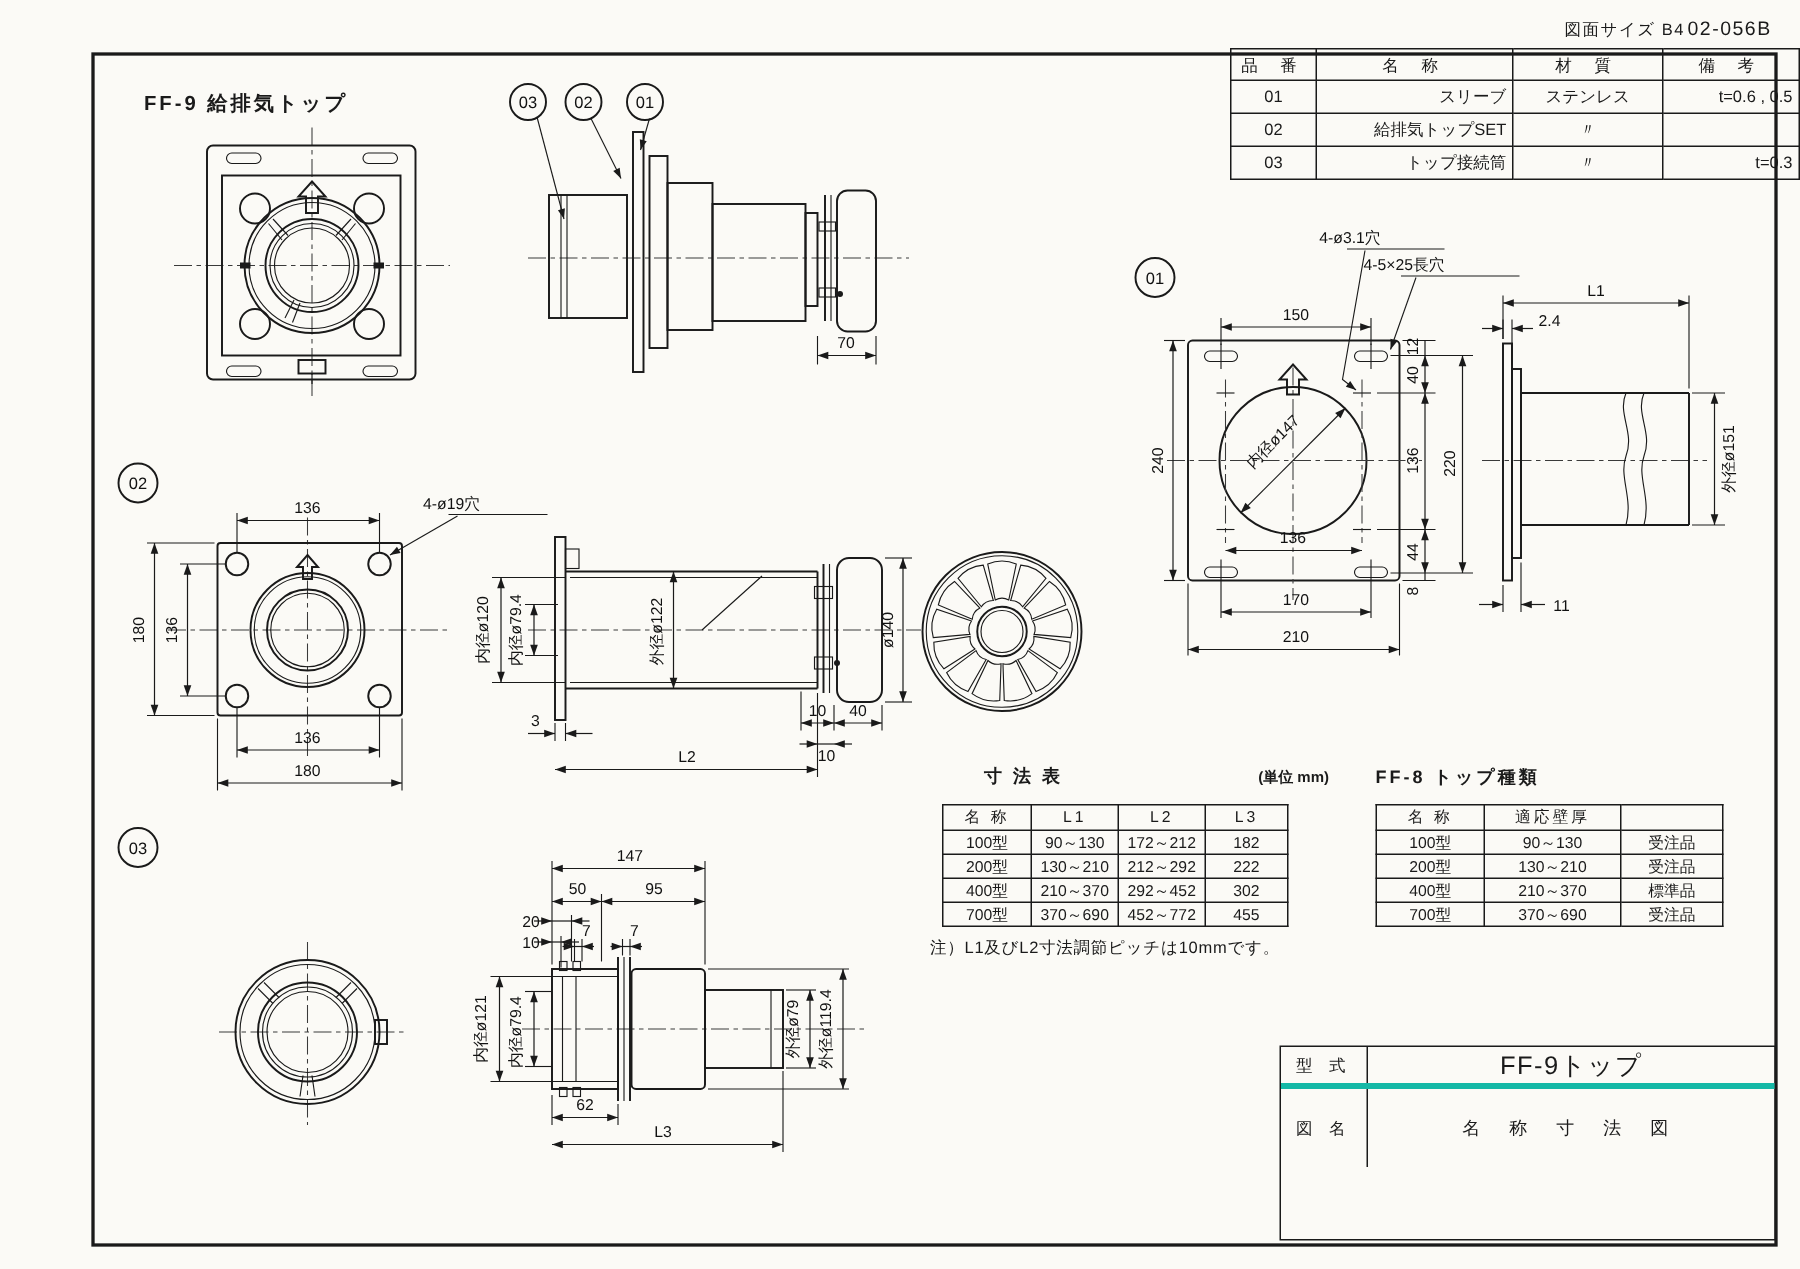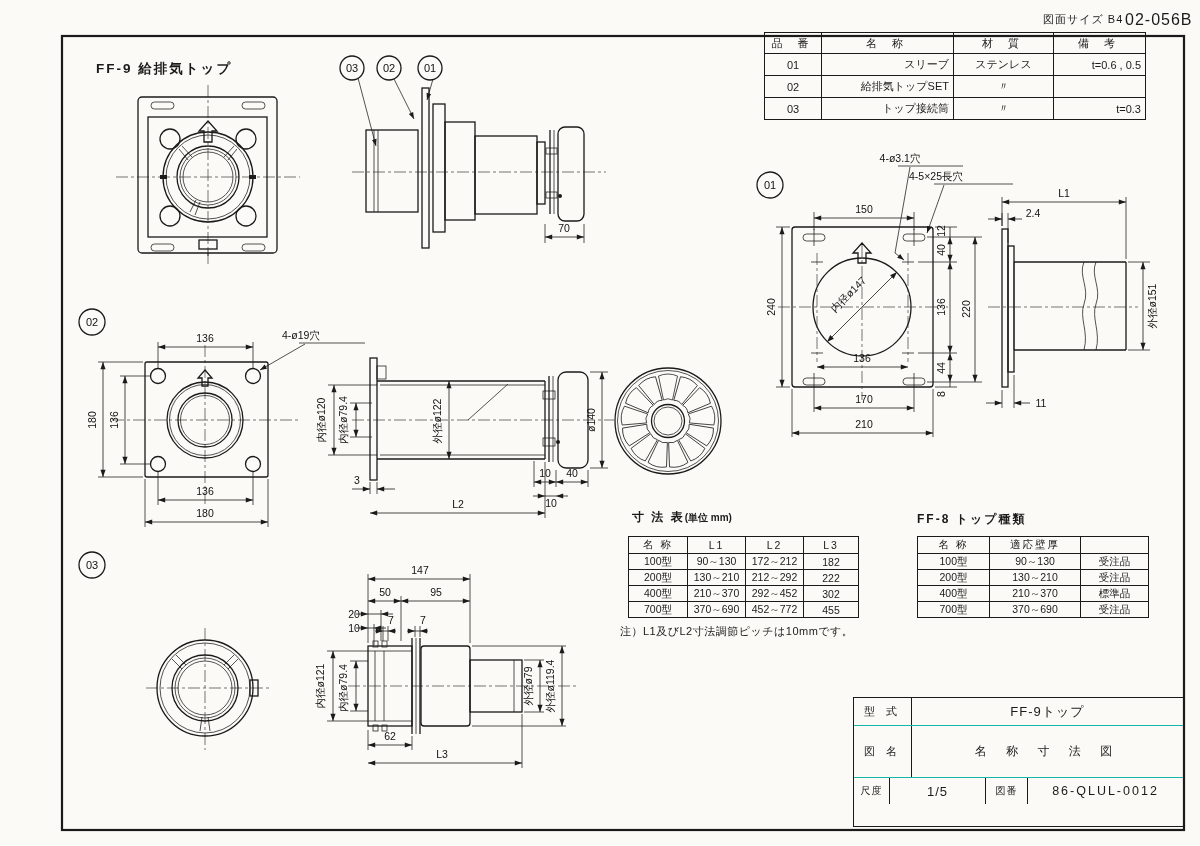--- a/index.html
+++ b/index.html
@@ -7,42 +7,42 @@
        font-family:"Liberation Sans","DejaVu Sans",sans-serif;color:#1a1a1a;overflow:hidden}
   .abs{position:absolute}
   svg text{font-family:"Liberation Sans","DejaVu Sans",sans-serif}
   .ln{fill:none;stroke:#1a1a1a;stroke-width:1.3}
   .th{fill:none;stroke:#1a1a1a;stroke-width:0.75}
   .cl{fill:none;stroke:#3a3a3a;stroke-width:0.7;stroke-dasharray:12 3 3 3}
   .dm{fill:none;stroke:#1a1a1a;stroke-width:0.8}
   text.d{font-size:10.5px;fill:#111;text-anchor:middle}
   text.b{font-size:11px;fill:#111;text-anchor:middle}
   .hdr{font-size:11px;letter-spacing:1px}
-  .code{font-size:16px;letter-spacing:1px}
+  .code{font-size:13px;letter-spacing:1px}
   .dwg-title{font-size:13.5px;font-weight:bold;letter-spacing:2px}
   table{border-collapse:collapse;table-layout:fixed;position:absolute}
-  .parts{left:764px;top:32px;font-size:11px;border:1.6px solid #1a1a1a}
+  .parts{left:820px;top:32px;font-size:11px;border:1.6px solid #1a1a1a}
   .parts th,.parts td{border:1.1px solid #1a1a1a;padding:0 4px;overflow:hidden;white-space:nowrap}
   .parts thead th{height:20px;font-weight:normal;letter-spacing:6px;text-align:center}
   .parts td{height:21px}
   .c{text-align:center}.l{text-align:right;padding-left:8px}
   .dtitle{font-size:12px;font-weight:bold;letter-spacing:2px}
   .dunit{font-size:10px;font-weight:bold;letter-spacing:0}
   .dtable{font-size:10.5px;border:1.4px solid #1a1a1a}
   .dtable th,.dtable td{border:1px solid #1a1a1a;text-align:center;padding:0;white-space:nowrap}
   .dtable th{height:16px;font-weight:normal;letter-spacing:2px}
   .dtable td{height:15px}
   .note{font-size:11px;letter-spacing:0.5px}
   .tblock{left:853px;top:697px;width:331px;height:130px;border:1.6px solid #1a1a1a;box-sizing:border-box;display:flex;flex-direction:column;background:transparent}
-  .tb-row{display:flex;border-bottom:1px solid #14b8a6;box-sizing:border-box}
+  .tb-row{display:flex;border-bottom:4px solid #14b8a6;box-sizing:border-box}
   .tb-row:last-child{border-bottom:none}
   .tb-cell{border-right:1px solid #1a1a1a;box-sizing:border-box;display:flex;align-items:center;justify-content:center;overflow:hidden}
   .tb-cell:last-child{border-right:none}
   .lbl{font-size:11px;letter-spacing:4px}
-  .val{font-size:13px;letter-spacing:1px;flex:1}
+  .val{font-size:17px;letter-spacing:1px;flex:1}
   .sp{letter-spacing:8px;font-size:12px}
   .num{font-size:12.5px;letter-spacing:2px}
   .vert{writing-mode:vertical-rl;text-orientation:upright;font-size:9px;line-height:1;padding:1px 0}
   .company{flex:1;font-size:16.5px;font-weight:bold;letter-spacing:0.5px;justify-content:center}
 </style>
 </head>
 <body>
 
 <div class="abs hdr" style="left:1043px;top:12px">図面サイズ B4</div>
 <div class="abs code" style="left:1125px;top:11px">02-056B</div>
@@ -468,21 +468,21 @@
     </tr>
     <tr>
       <td class="c">03</td>
       <td class="l">トップ接続筒</td>
       <td class="c">〃</td>
       <td class="l">t=0.3</td>
     </tr>
   </tbody>
 </table>
 
-<div class="abs" style="left:632px;top:509px;width:230px;display:flex;align-items:baseline">
+<div class="abs" style="left:656px;top:509px;width:230px;display:flex;justify-content:space-between;align-items:baseline">
   <span class="dtitle">寸 法 表</span>
   <span class="dunit">(単位 mm)</span>
 </div>
 <table class="dtable" style="left:628px;top:536px">
   <colgroup>
       <col style="width:59px">
       <col style="width:58px">
       <col style="width:58px">
       <col style="width:55px">
     </colgroup>
@@ -565,19 +565,13 @@
 
 <div class="abs tblock">
   <div class="tb-row" style="height:28px">
     <div class="tb-cell lbl" style="width:58px">型 式</div>
     <div class="tb-cell val">FF-9トップ</div>
   </div>
   <div class="tb-row" style="height:52px">
     <div class="tb-cell lbl" style="width:58px">図 名</div>
     <div class="tb-cell val sp">名 称 寸 法 図</div>
   </div>
-  <div class="tb-row" style="height:26px">
-    <div class="tb-cell lbl" style="width:36px;font-size:10px;letter-spacing:1px">尺度</div>
-    <div class="tb-cell val" style="flex:none;width:96px">1/5</div>
-    <div class="tb-cell lbl" style="width:42px;font-size:10px;letter-spacing:1px">図番</div>
-    <div class="tb-cell val num">86-QLUL-0012</div>
-  </div>
 </div>
 
 </body></html>

